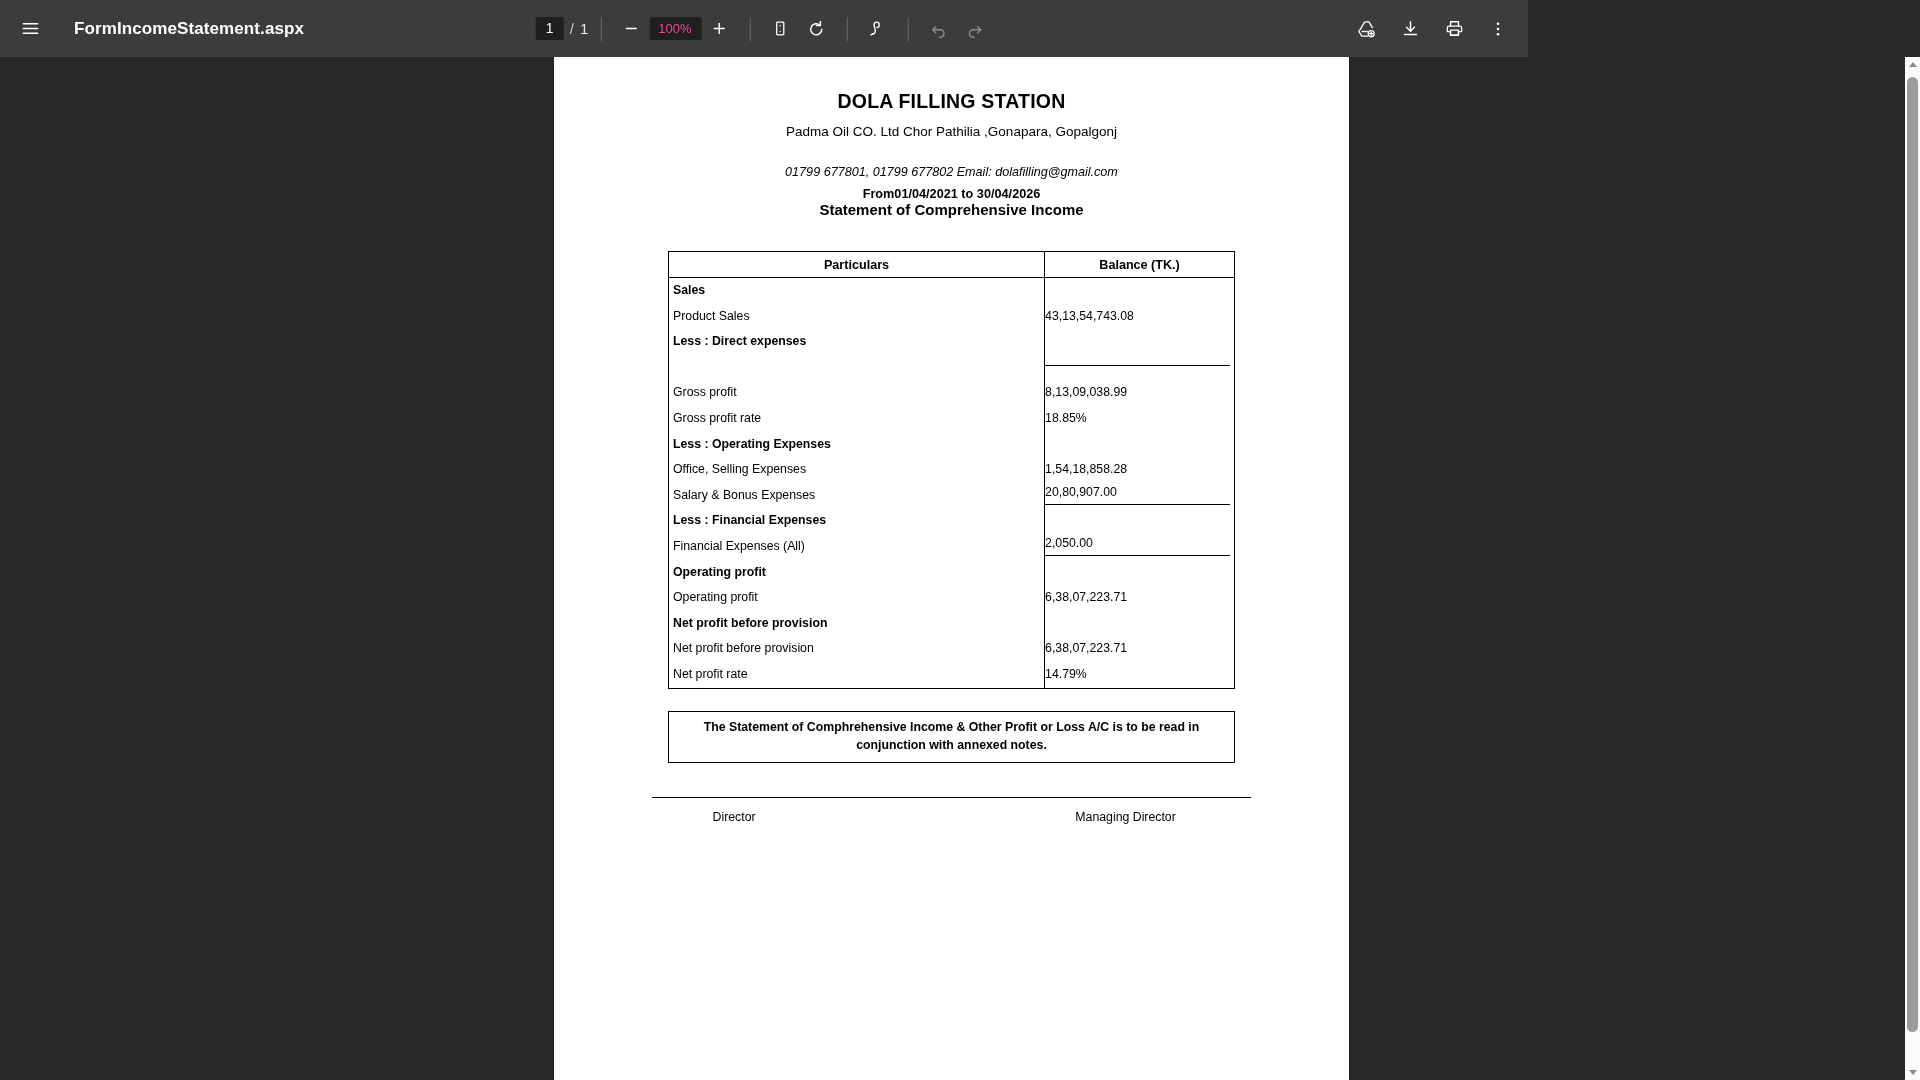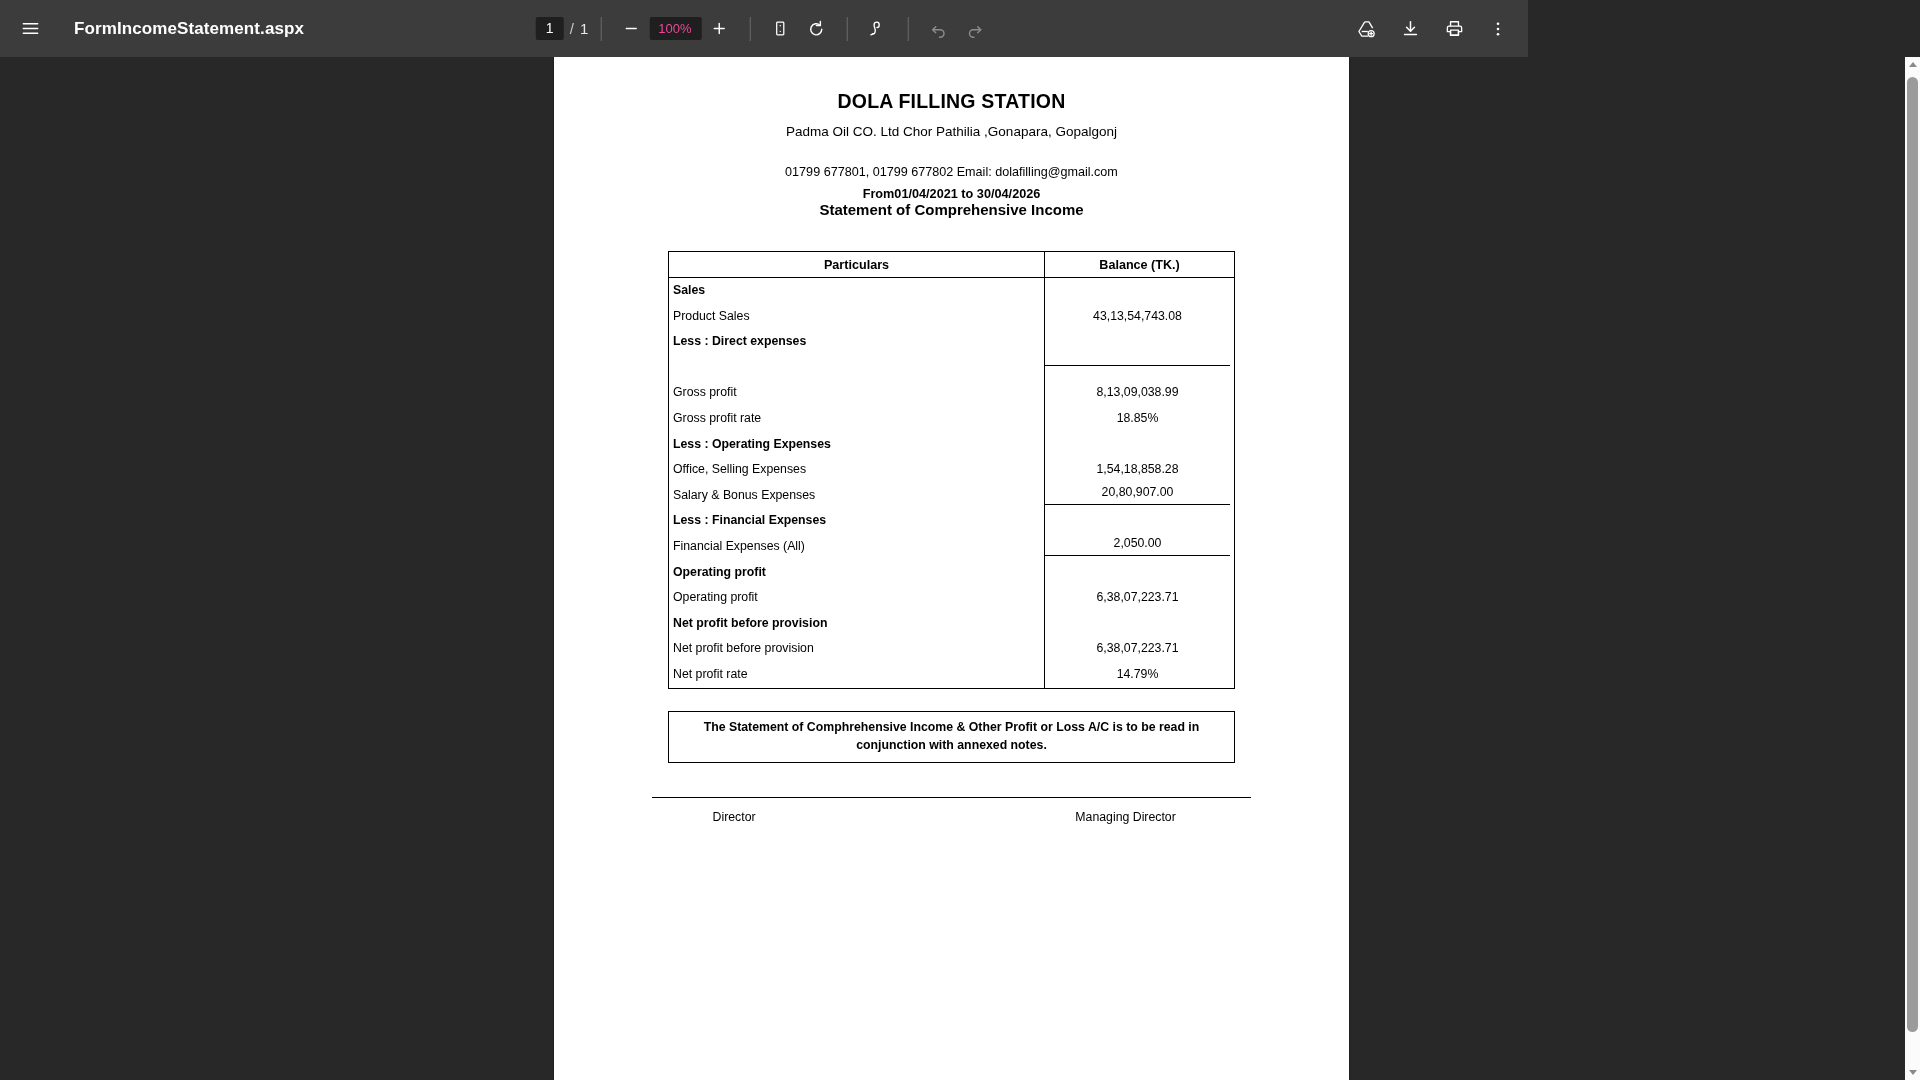--- a/index.html
+++ b/index.html
@@ -109,21 +109,21 @@
     color: #000000;
   }
 
   
   .doc-header { text-align: center; padding-top: 33px; }
   .co-name {
     font-size: 19.5px; font-weight: bold;
     letter-spacing: 0.2px;
   }
   .co-addr { font-size: 13.5px; margin-top: 11px; }
-  .co-contact { font-size: 12.6px; margin-top: 26px; }
+  .co-contact { font-size: 12.6px; margin-top: 26px; font-style: italic; }
   .co-period { font-size: 12.7px; font-weight: bold; margin-top: 8px; }
   .doc-subject { font-size: 15px; font-weight: bold; }
 
   
   .stmt-wrap { margin: 33px 114px 0 114px; }
   table.stmt {
     width: 100%;
     border-collapse: collapse;
     table-layout: fixed;
     border: 1.6px solid #000;
@@ -146,21 +146,21 @@
   .stmt thead th.col-bal { border-left: 1.6px solid #000; }
 
   .stmt tbody td.c-part {
     font-size: 12.3px;
     padding-left: 4px;
     height: 25.6px;
     line-height: 1.1;
   }
   .stmt tbody td.c-bal {
     font-size: 12.3px;
-    text-align: center;
+    text-align: left;
     padding-right: 4px;
     border-left: 1.6px solid #000;
     height: 25.6px;
     line-height: 1.1;
   }
   .stmt tbody tr.hdr td.c-part { font-weight: bold; }
 
   
   td.c-bal.rule-top > span.v {
     display: block;

